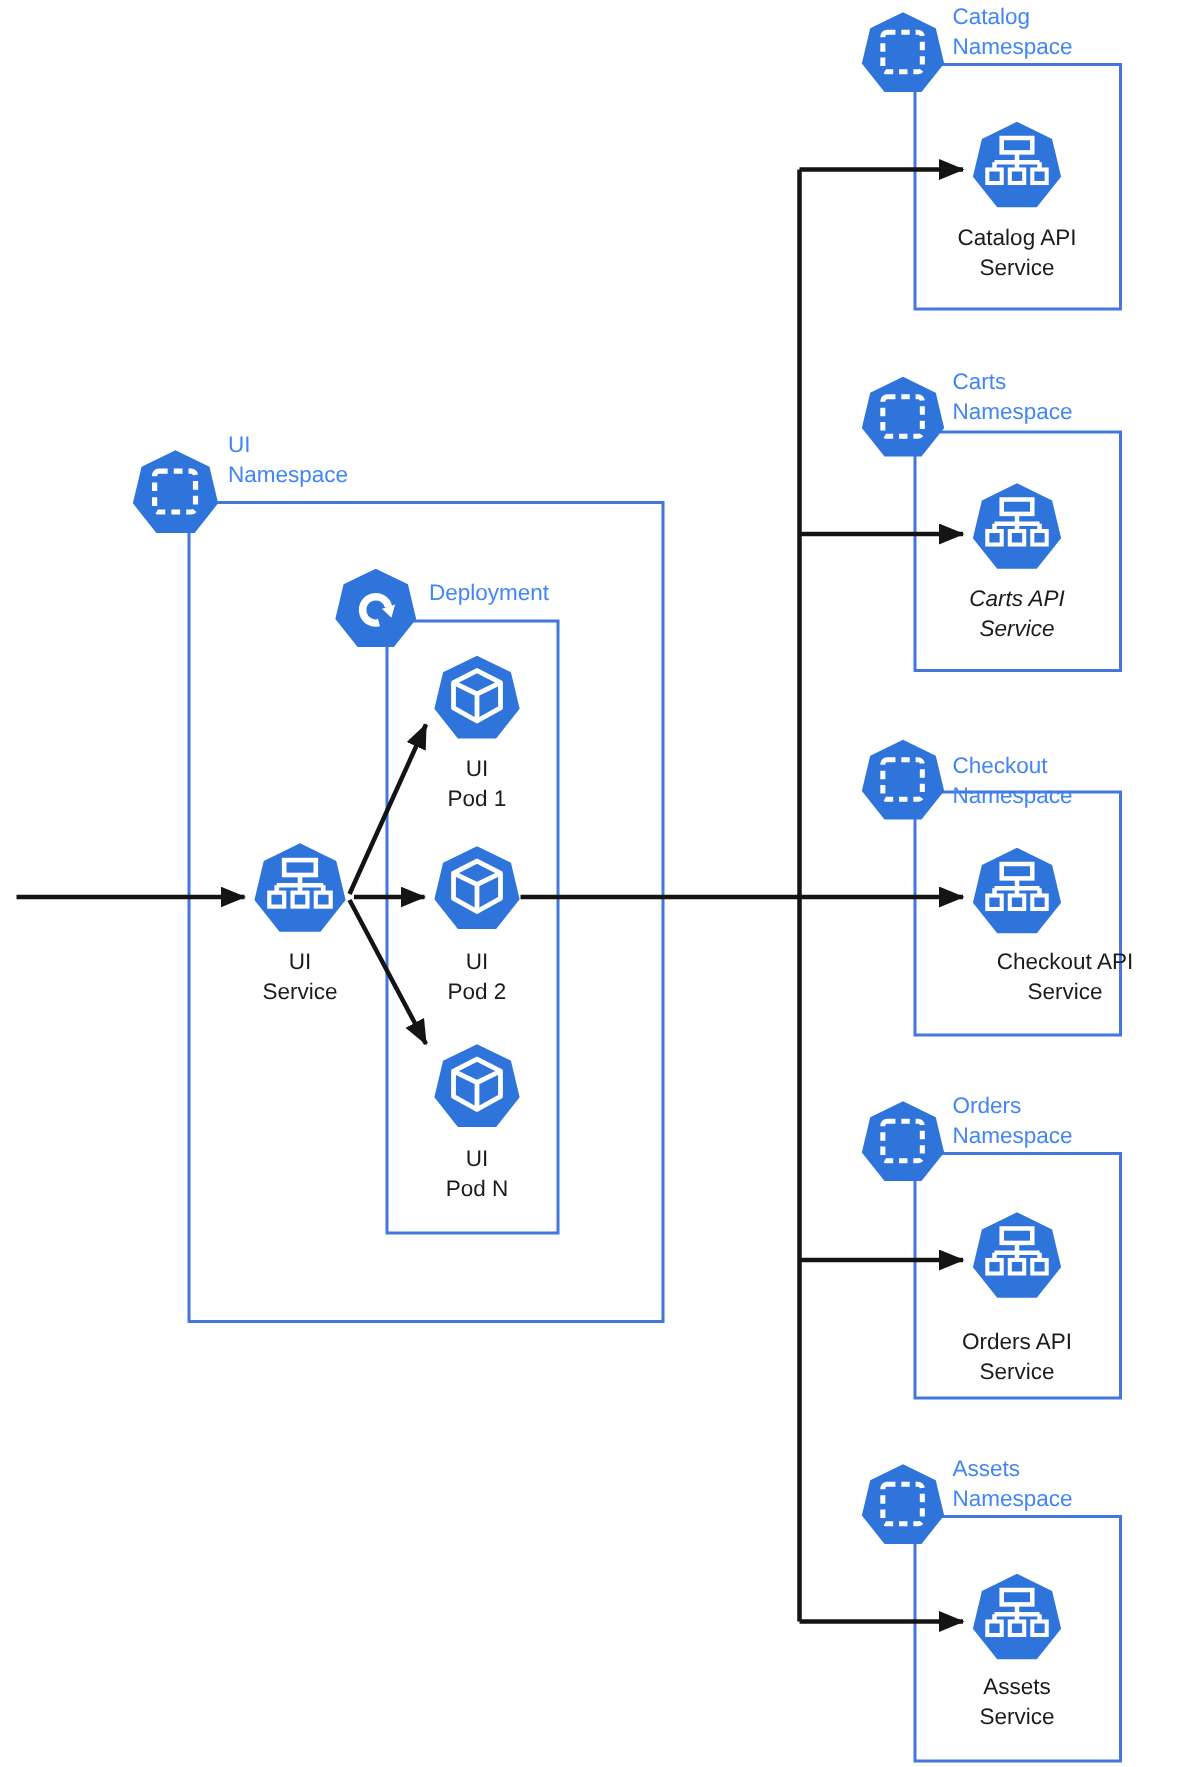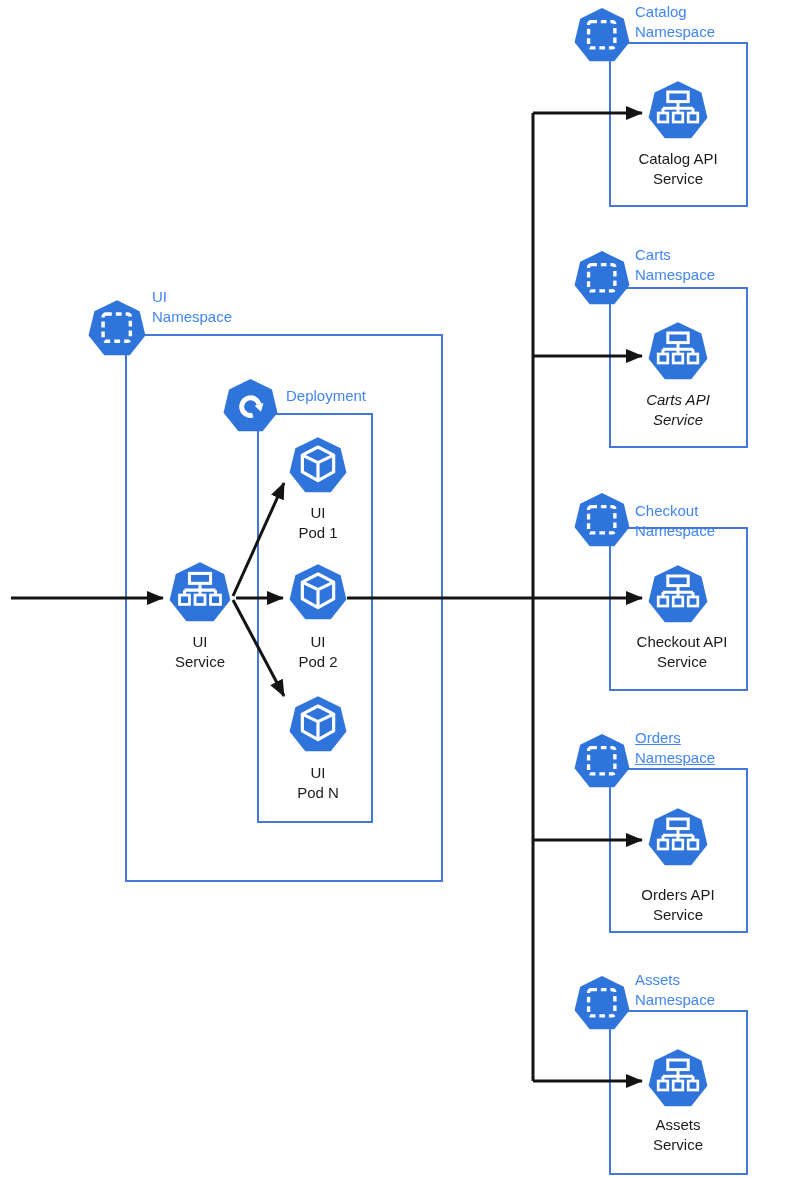--- a/index.html
+++ b/index.html
@@ -137,29 +137,29 @@
   <svg class="icon" style="left:648px;top:1048px" width="60" height="60">
       <use href="#svc-icon"></use>
     </svg>
 
   <div class="lbl lbl-blue" style="left:635px;top:2px;">Catalog
 Namespace</div>
   <div class="lbl lbl-blue" style="left:635px;top:245px;">Carts
 Namespace</div>
   <div class="lbl lbl-blue" style="left:635px;top:501px;">Checkout
 Namespace</div>
-  <div class="lbl lbl-blue" style="left:635px;top:728px;text-decoration:underline;">Orders
+  <div class="lbl lbl-blue" style="left:635px;top:728px;">Orders
 Namespace</div>
   <div class="lbl lbl-blue" style="left:635px;top:970px;">Assets
 Namespace</div>
 
   <div class="lbl lbl-black" style="left:608px;top:149px;width:140px;">Catalog API
 Service</div>
   <div class="lbl lbl-black" style="left:608px;top:390px;width:140px;font-style:italic;">Carts API
 Service</div>
-  <div class="lbl lbl-black" style="left:612px;top:632px;width:140px;">Checkout API
+  <div class="lbl lbl-black" style="left:640px;top:632px;width:140px;">Checkout API
 Service</div>
   <div class="lbl lbl-black" style="left:608px;top:874px;width:140px;margin-top:11px;">Orders API
 Service</div>
   <div class="lbl lbl-black" style="left:608px;top:1115px;width:140px;">Assets
 Service</div>
 
 </div>
 
 </body></html>

